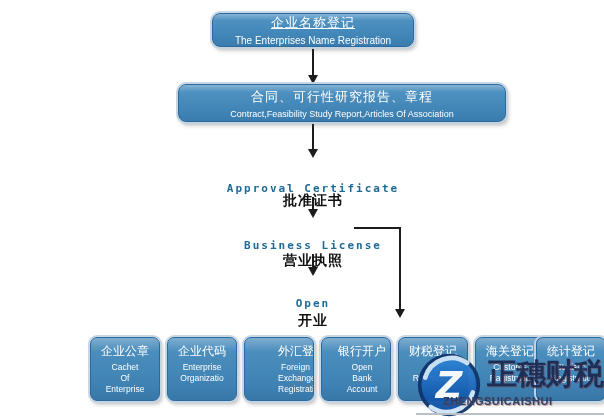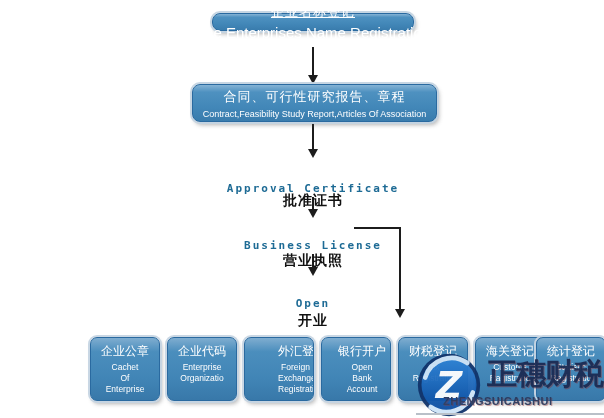--- a/index.html
+++ b/index.html
@@ -11,21 +11,21 @@
   .fbox {
     position:absolute; box-sizing:border-box;
     background:linear-gradient(180deg,#85b3d5 0%,#4e91c0 20%,#4287b8 62%,#397cad 100%);
     border:1px solid #2a6aa0; border-radius:8px;
     box-shadow:0 0 0 2px rgba(196,212,226,.95), 2px 3px 4px rgba(70,70,70,.40);
     color:#fff; text-align:center;
     display:flex; flex-direction:column; justify-content:center; align-items:center;
     z-index:2;
   }
   .fbox .cn { font-size:13px; letter-spacing:1px; white-space:nowrap; }
-  .fbox .en { font-size:15px; margin-top:3px; white-space:nowrap; }
+  .fbox .en { font-size:10px; margin-top:3px; white-space:nowrap; }
   #box-name .cn { text-decoration:underline; }
   #box-docs .en { font-size:9px; }
 
   
   .rbox {
     position:absolute; top:337px; width:70px; height:64px; box-sizing:border-box;
     background:linear-gradient(180deg,#7fadd0 0%,#4b8ebd 22%,#4185b6 65%,#3878a9 100%);
     border:1px solid #2a6aa0; border-radius:7px;
     box-shadow:0 0 0 2px rgba(198,213,227,.95), 2px 3px 4px rgba(70,70,70,.40);
     color:#fff; text-align:center; z-index:2; overflow:hidden;margin-left:32px;
@@ -78,26 +78,26 @@
     </g>
     <g fill="#1c1c1c" stroke="none">
       <polygon points="308,75 318,75 313,84"></polygon>
       <polygon points="308,149 318,149 313,158"></polygon>
       <polygon points="308,209 318,209 313,218"></polygon>
       <polygon points="308,267 318,267 313,276"></polygon>
       <polygon points="395,309 405,309 400,318"></polygon>
     </g>
   </svg>
 
-  <div id="box-name" class="fbox" style="left:212px; top:13px; width:202px; height:18px;">
+  <div id="box-name" class="fbox" style="left:212px; top:13px; width:202px; height:34px;">
     <div class="cn">企业名称登记</div>
     <div class="en">The Enterprises Name Registration</div>
   </div>
 
-  <div id="box-docs" class="fbox" style="left:192px; top:84px; width:245px; height:38px;">
+  <div id="box-docs" class="fbox" style="left:178px; top:84px; width:328px; height:38px;">
     <div class="cn">合同、可行性研究报告、章程</div>
     <div class="en">Contract,Feasibility Study Report,Articles Of Association</div>
   </div>
 
   <div class="stage-label" style="top:160px;">
     <div class="cn">批准证书</div>
   </div>
   <div class="stage-en" style="top:182px;">Approval Certificate</div>
 
   <div class="stage-label" style="top:220px;">

